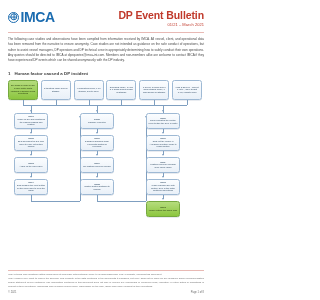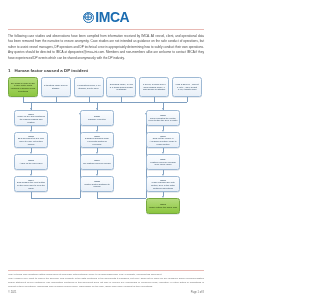--- a/index.html
+++ b/index.html
@@ -6,21 +6,21 @@
   body{
     width:212px;height:300px;overflow:hidden;
     background:#ffffff;
     font-family:"Liberation Sans",sans-serif;
     color:#3c3c3c;
     position:relative;
   }
   .page{position:relative;width:212px;height:300px;box-sizing:border-box;padding:0 8px;}
 
   
-  .header{display:flex;align-items:flex-start;justify-content:center;padding-top:10px;}
+  .header{display:flex;align-items:flex-start;justify-content:space-between;padding-top:10px;}
   .logo-wrap{display:flex;align-items:center;gap:1.5px;}
   .globe{
     width:11px;height:11px;border-radius:50%;
     border:1.4px solid #1b6cb0;box-sizing:border-box;position:relative;flex:0 0 auto;
   }
   .globe::before{
     content:"";position:absolute;left:50%;top:0.3px;width:0.9px;height:7.4px;
     background:#1b6cb0;transform:translateX(-50%);
   }
   .globe::after{
@@ -86,20 +86,24 @@
 <body>
 
 <div class="page">
 
   <div class="header">
     <div class="logo-wrap">
       <span class="globe">
           <span class="globe-inner"></span>
         </span>
       <span class="logo-text">IMCA</span>
+    </div>
+    <div class="title-block">
+      <div class="doc-title">DP Event Bulletin</div>
+      <div class="doc-sub">01/21 – March 2021</div>
     </div>
   </div>
   <div class="hr-red"></div>
 
   <div class="intro">The following case studies and observations have been compiled from information received by IMCA. All vessel, client, and operational data has been removed from the narrative to ensure anonymity. Case studies are not intended as guidance on the safe conduct of operations, but rather to assist vessel managers, DP operators and DP technical crew in appropriately determining how to safely conduct their own operations. Any queries should be directed to IMCA at dpequeries@imca-int.com. Members and non-members alike are welcome to contact IMCA if they have experienced DP events which can be shared anonymously with the DP industry.</div>
 
   <div class="section">
     <span class="section-num">1</span>
     <span class="section-title">Human factor caused a DP incident</span>
   </div>

